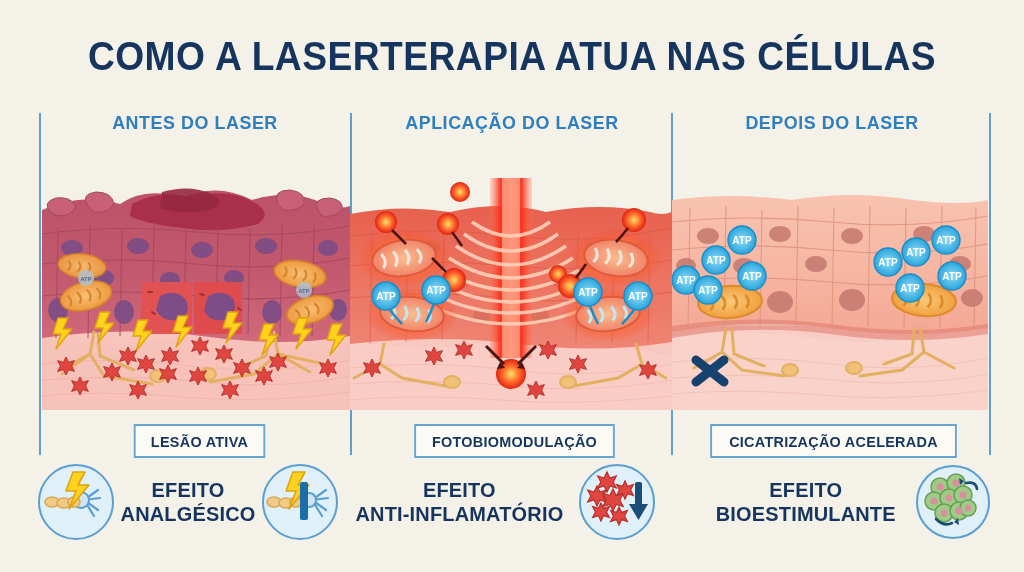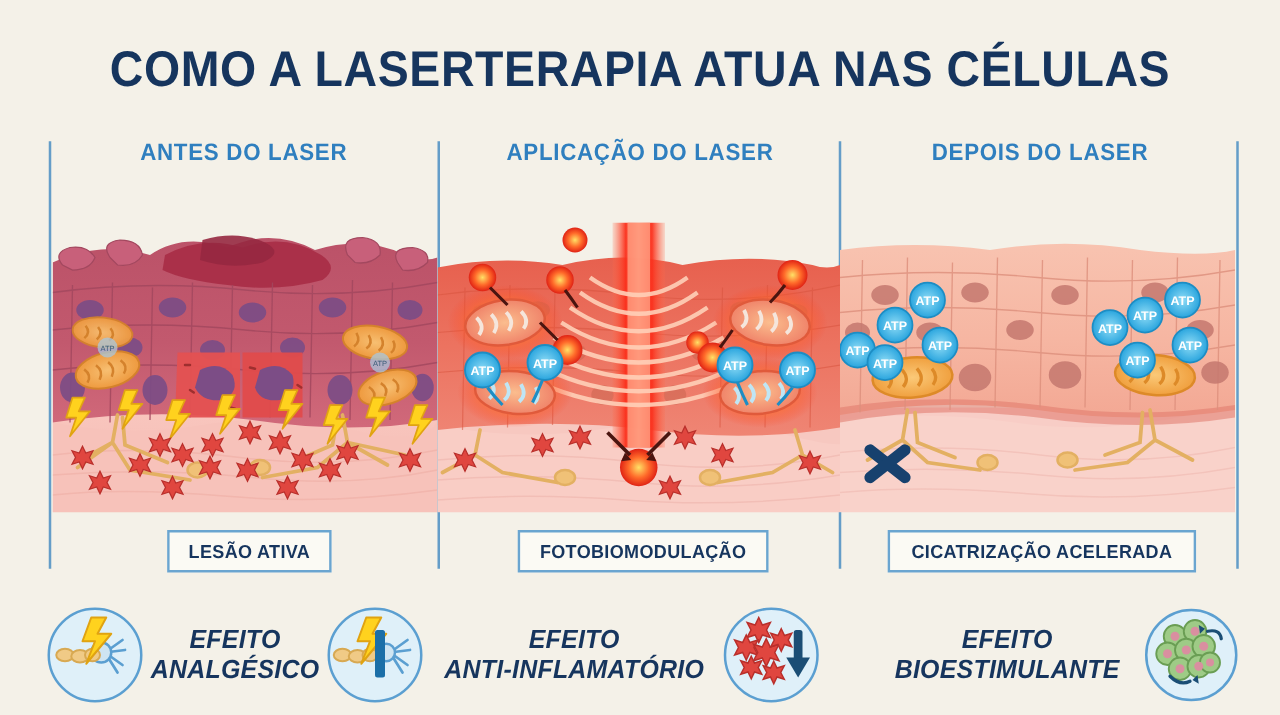--- a/index.html
+++ b/index.html
@@ -56,21 +56,21 @@
     border:2px solid #6aa5d0;background:#fbfaf4;
     display:flex;align-items:center;justify-content:center;
     font-size:15px;font-weight:700;color:#16355e;letter-spacing:.3px;
     transform:scaleX(.96);white-space:nowrap;
   }
   .labbox.b1{left:131px;width:133px;}
   .labbox.b2{left:410px;width:205px;}
   .labbox.b3{left:705px;width:253px;}
 
   
-  .eff{position:absolute;top:484px;height:80px;display:flex;align-items:center;font-style:italic;}
+  .eff{position:absolute;top:462px;height:80px;display:flex;align-items:center;}
   .eff.e1{left:38px;width:300px;justify-content:space-between;}
   .eff.e2{left:355px;width:300px;justify-content:flex-end;gap:10px;}
   .eff.e3{left:690px;width:300px;justify-content:flex-end;gap:16px;}
   .eff-text{
     font-size:21px;font-weight:700;color:#16355e;line-height:1.12;
     text-align:center;letter-spacing:.2px;transform:scaleX(.95);white-space:nowrap;
   }
   .circ{width:72px;height:72px;border-radius:50%;border:2px solid #5b9fd1;
     background:#dff0f9;position:relative;overflow:hidden;flex:none;}
   .circ.sm{width:70px;height:70px;}

